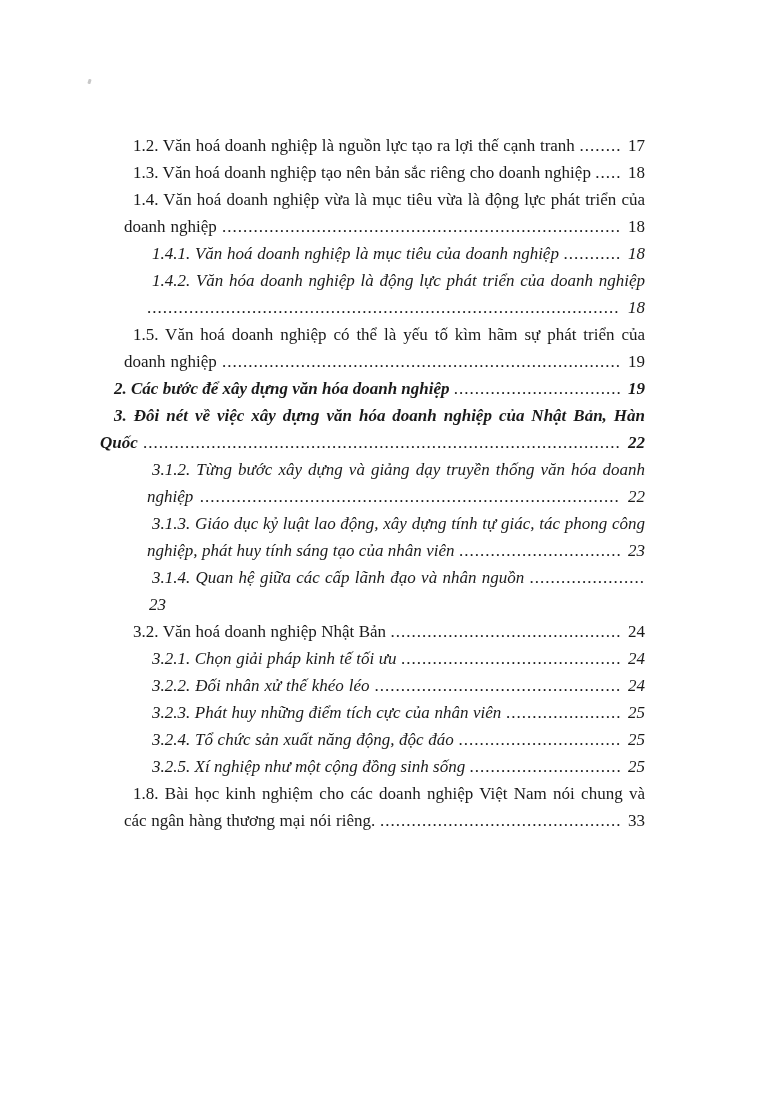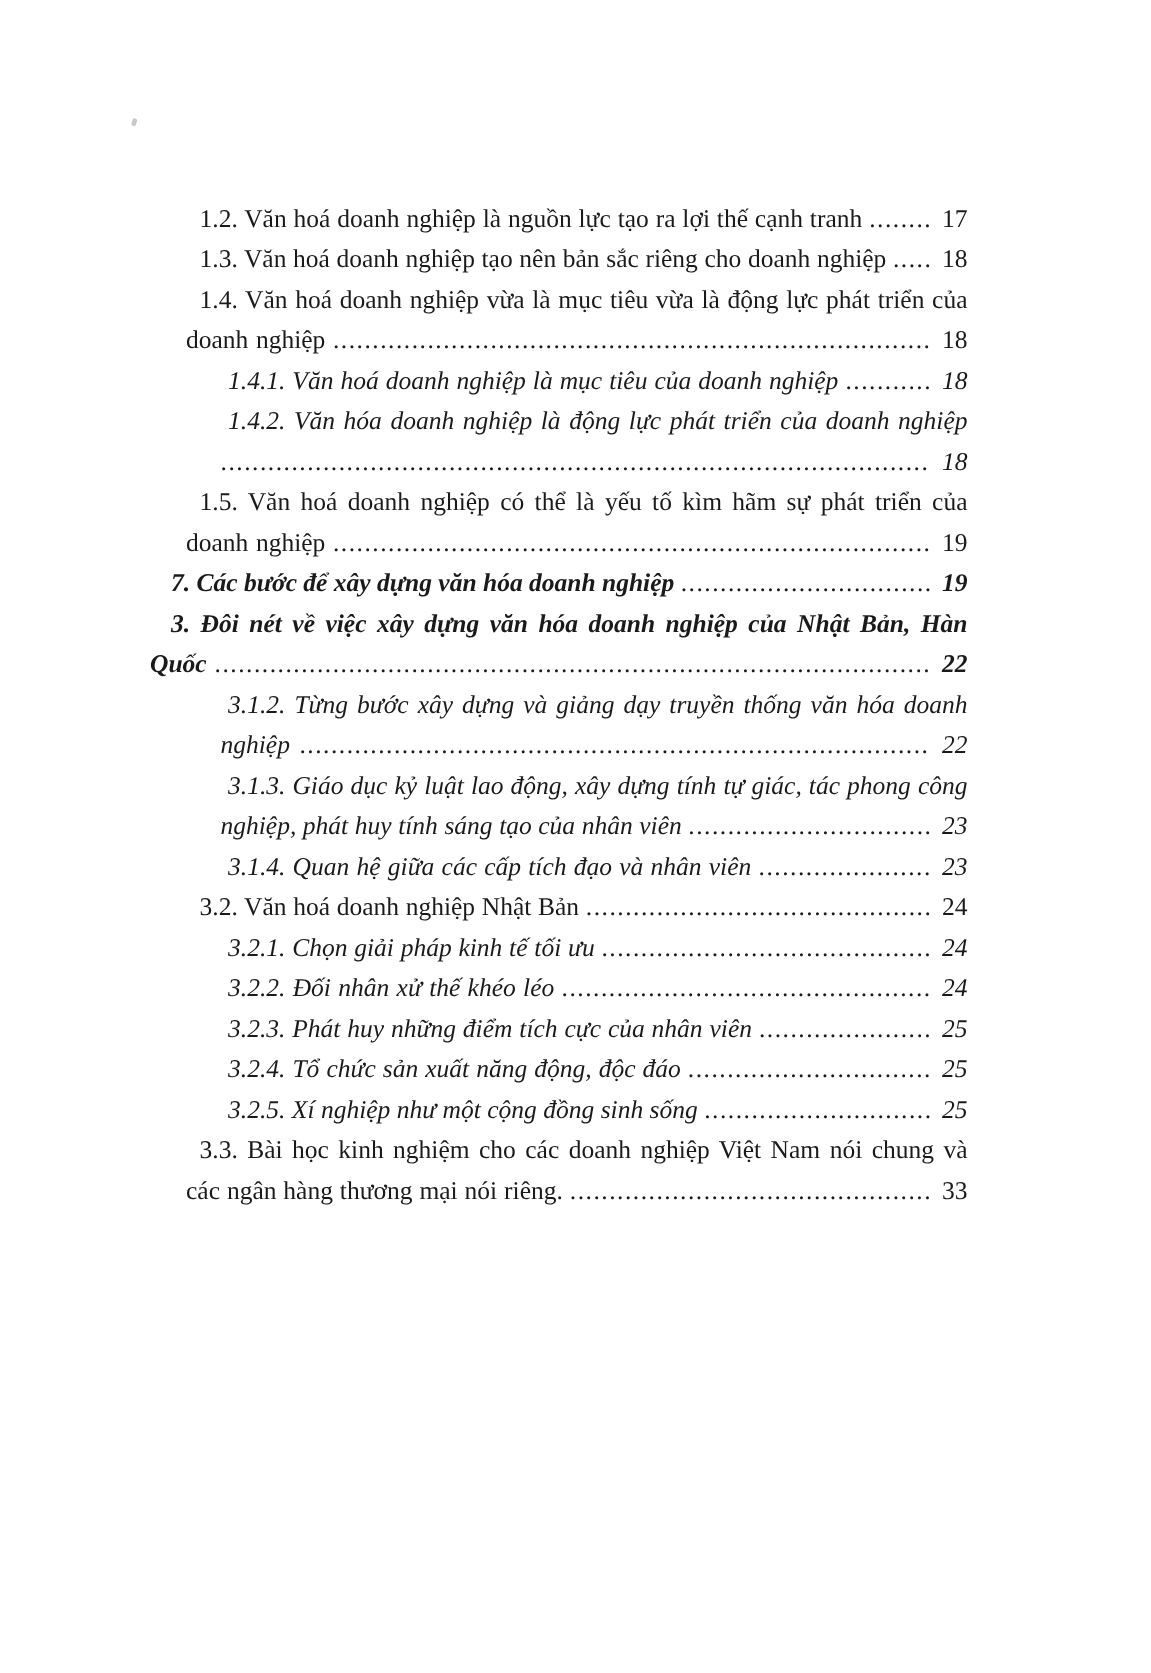--- a/index.html
+++ b/index.html
@@ -62,26 +62,26 @@
 
 <div class="page">
   <div class="speck"></div>
   <div class="toc">
       <div class="entry lvl2"><span class="txt">1.2. Văn hoá doanh nghiệp là nguồn lực tạo ra lợi thế cạnh tranh</span> <span class="dots">........</span> <span class="pg">17</span></div>
       <div class="entry lvl2"><span class="txt">1.3. Văn hoá doanh nghiệp tạo nên bản sắc riêng cho doanh nghiệp</span> <span class="dots">.....</span> <span class="pg">18</span></div>
       <div class="entry lvl2"><span class="txt">1.4. Văn hoá doanh nghiệp vừa là mục tiêu vừa là động lực phát triển của doanh nghiệp</span> <span class="dots">............................................................................</span> <span class="pg">18</span></div>
       <div class="entry lvl3"><span class="txt">1.4.1. Văn hoá doanh nghiệp là mục tiêu của doanh nghiệp</span> <span class="dots">...........</span> <span class="pg">18</span></div>
       <div class="entry lvl3"><span class="txt">1.4.2. Văn hóa doanh nghiệp là động lực phát triển của doanh nghiệp</span> <span class="dots">..........................................................................................</span> <span class="pg">18</span></div>
       <div class="entry lvl2"><span class="txt">1.5. Văn hoá doanh nghiệp có thể là yếu tố kìm hãm sự phát triển của doanh nghiệp</span> <span class="dots">............................................................................</span> <span class="pg">19</span></div>
-      <div class="entry lvl1"><span class="txt">7. Các bước để xây dựng văn hóa doanh nghiệp</span> <span class="dots">................................</span> <span class="pg">19</span></div>
+      <div class="entry lvl1"><span class="txt">2. Các bước để xây dựng văn hóa doanh nghiệp</span> <span class="dots">................................</span> <span class="pg">19</span></div>
       <div class="entry lvl1"><span class="txt">3. Đôi nét về việc xây dựng văn hóa doanh nghiệp của Nhật Bản, Hàn Quốc</span> <span class="dots">...........................................................................................</span> <span class="pg">22</span></div>
       <div class="entry lvl3"><span class="txt">3.1.2. Từng bước xây dựng và giảng dạy truyền thống văn hóa doanh nghiệp</span> <span class="dots">................................................................................</span> <span class="pg">22</span></div>
       <div class="entry lvl3"><span class="txt">3.1.3. Giáo dục kỷ luật lao động, xây dựng tính tự giác, tác phong công nghiệp, phát huy tính sáng tạo của nhân viên</span> <span class="dots">...............................</span> <span class="pg">23</span></div>
-      <div class="entry lvl3"><span class="txt">3.1.4. Quan hệ giữa các cấp tích đạo và nhân viên</span> <span class="dots">......................</span> <span class="pg">23</span></div>
+      <div class="entry lvl3"><span class="txt">3.1.4. Quan hệ giữa các cấp lãnh đạo và nhân nguồn</span> <span class="dots">......................</span> <span class="pg">23</span></div>
       <div class="entry lvl2"><span class="txt">3.2. Văn hoá doanh nghiệp Nhật Bản</span> <span class="dots">............................................</span> <span class="pg">24</span></div>
       <div class="entry lvl3"><span class="txt">3.2.1. Chọn giải pháp kinh tế tối ưu</span> <span class="dots">..........................................</span> <span class="pg">24</span></div>
       <div class="entry lvl3"><span class="txt">3.2.2. Đối nhân xử thế khéo léo</span> <span class="dots">...............................................</span> <span class="pg">24</span></div>
       <div class="entry lvl3"><span class="txt">3.2.3. Phát huy những điểm tích cực của nhân viên</span> <span class="dots">......................</span> <span class="pg">25</span></div>
       <div class="entry lvl3"><span class="txt">3.2.4. Tổ chức sản xuất năng động, độc đáo</span> <span class="dots">...............................</span> <span class="pg">25</span></div>
       <div class="entry lvl3"><span class="txt">3.2.5. Xí nghiệp như một cộng đồng sinh sống</span> <span class="dots">.............................</span> <span class="pg">25</span></div>
-      <div class="entry lvl2"><span class="txt">3.3. Bài học kinh nghiệm cho các doanh nghiệp Việt Nam nói chung và các ngân hàng thương mại nói riêng.</span> <span class="dots">..............................................</span> <span class="pg">33</span></div>
+      <div class="entry lvl2"><span class="txt">1.8. Bài học kinh nghiệm cho các doanh nghiệp Việt Nam nói chung và các ngân hàng thương mại nói riêng.</span> <span class="dots">..............................................</span> <span class="pg">33</span></div>
     </div>
 </div>
 
 </body></html>

